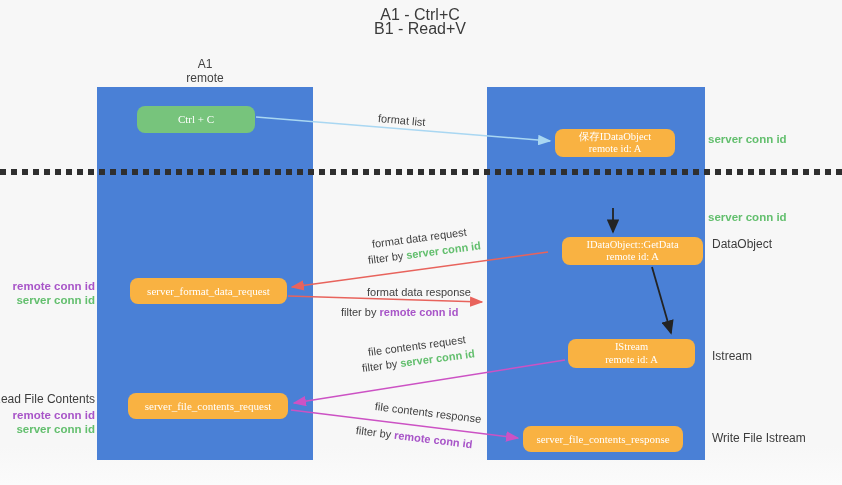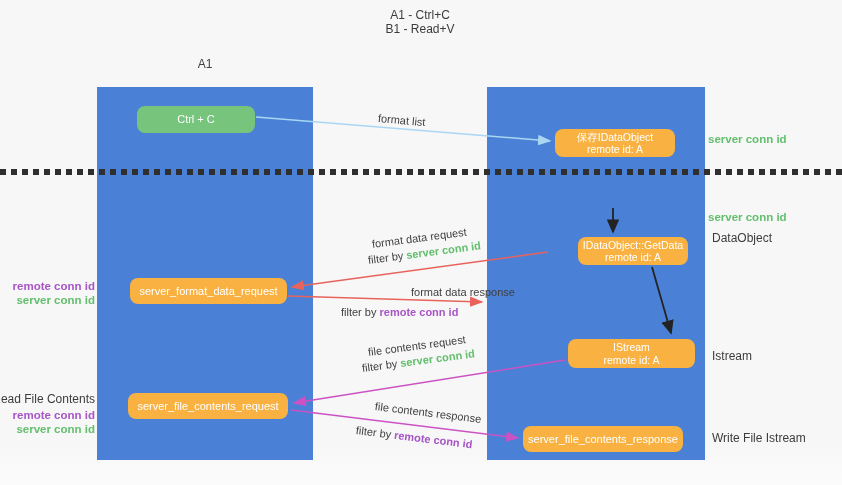--- a/index.html
+++ b/index.html
@@ -1,33 +1,33 @@
 <!DOCTYPE html>
 <html style="--column-blue: #4a80d6; --box-green: #77c47c; --box-orange: #f9b242; --label-green: #63bf6e; --label-purple: #a855c8; --arrow-red: #e8635c; --arrow-magenta: #cc52c4; --arrow-blue: #a9d7f2; --arrow-black: #232323; --text-dark: #3c3c3c;"><head>
 <meta charset="utf-8">
 <style>
   html,body{margin:0;padding:0;}
   body{background:#ededed;font-family:"Liberation Sans","DejaVu Sans",sans-serif;}
   #stage{position:relative;width:842px;height:485px;overflow:hidden;
          background:linear-gradient(#f7f7f7 92%,#fbfbfb);}
   .title{position:absolute;top:8px;left:330px;width:180px;text-align:center;
-         font-size:12px;line-height:21px;color:#3b3b3b;}
+         font-size:16px;line-height:21px;color:#3b3b3b;}
   .col-header{position:absolute;width:140px;text-align:center;font-size:12px;
          line-height:14px;color:#424242;top:57px;}
   .col-header.left{left:135px;}
   .col-header.right{left:527px;}
   .column{position:absolute;top:87px;height:373px;background:var(--column-blue,#4a80d6);z-index:1;}
   .column.left{left:97px;width:216px;}
   .column.right{left:487px;width:218px;}
   .divider{position:absolute;top:169px;left:0;width:842px;height:6px;z-index:5;
          background:repeating-linear-gradient(to right,#2f2f2f 0 6px,transparent 6px 11px);}
   svg.arrows{position:absolute;top:0;left:0;z-index:3;}
   .node{position:absolute;z-index:4;display:flex;flex-direction:column;align-items:center;
         justify-content:center;color:#fff;text-align:center;font-size:11px;line-height:13px;
-        border-radius:8px;white-space:nowrap;}
+        border-radius:8px;white-space:nowrap;font-family:Liberation Serif, serif;}
   .node.two{font-size:10.5px;line-height:12.5px;}
   .green{background:var(--box-green,#77c47c);}
   .orange{background:var(--box-orange,#f9b242);}
   .ann{position:absolute;font-size:11.5px;white-space:nowrap;z-index:2;}
   .ann.dark{color:#3c3c3c;font-size:12px;}
   .ann.right-align{text-align:right;}
   .k-green{color:var(--label-green,#63bf6e);font-weight:bold;}
   .k-purple{color:var(--label-purple,#a855c8);font-weight:bold;}
   .flow{position:absolute;font-size:11px;color:#3f3f3f;white-space:nowrap;z-index:2;
         transform-origin:left center;}
@@ -49,20 +49,21 @@
 
 <div id="stage">
 
   <div class="title">
     <span class="ln">A1 - Ctrl+C</span>
     <span class="ln">B1 - Read+V</span>
   </div>
 
   <div class="col-header left">
     <span class="ln">A1</span>
+    <span class="ln">remote</span>
   </div>
   <div class="col-header right">
   </div>
 
   <div class="column left"></div>
   <div class="column right"></div>
 
   <div class="divider"></div>
 
   <svg class="arrows" width="842" height="485" viewBox="0 0 842 485">
@@ -92,21 +93,21 @@
   <div class="node green" style="left:137px;top:106px;width:118px;height:27px;">
     <span>Ctrl + C</span>
   </div>
 
   <div class="node orange two" style="left:555px;top:129px;width:120px;height:28px;">
     <span>保存IDataObject</span>
     <span>remote id: A</span>
   </div>
 
 
-  <div class="node orange two" style="left:578px;top:237px;width:110px;height:28px;">
+  <div class="node orange two" style="left:562px;top:237px;width:141px;height:28px;">
     <span>IDataObject::GetData</span>
     <span>remote id: A</span>
   </div>
 
   <div class="node orange" style="left:130px;top:278px;width:157px;height:26px;">
     <span>server_format_data_request</span>
   </div>
 
 
   <div class="node orange two" style="left:568px;top:339px;width:127px;height:29px;">
@@ -117,21 +118,21 @@
   <div class="node orange" style="left:523px;top:426px;width:160px;height:26px;">
     <span>server_file_contents_response</span>
   </div>
 
   <div class="node orange" style="left:128px;top:393px;width:160px;height:26px;">
     <span>server_file_contents_request</span>
   </div>
 
   <div class="ann k-green" style="left:708px;top:133px;">server conn id</div>
   <div class="ann k-green" style="left:708px;top:211px;">server conn id</div>
-  <div class="ann dark" style="left:712px;top:231px;">DataObject</div>
+  <div class="ann dark" style="left:712px;top:237px;">DataObject</div>
   <div class="ann dark" style="left:712px;top:349px;">Istream</div>
   <div class="ann dark" style="left:712px;top:431px;">Write File Istream</div>
 
   <div class="ann right-align" style="right:747px;top:279px;">
     <span class="ln k-purple">remote conn id</span>
     <span class="ln k-green">server conn id</span>
   </div>
   <div class="ann dark right-align" style="right:747px;top:392px;">Read File Contents</div>
   <div class="ann right-align" style="right:747px;top:408px;">
     <span class="ln k-purple">remote conn id</span>
@@ -139,21 +140,21 @@
   </div>
 
   <div class="flow rot-down-sm" style="left:378px;top:112px;">format list</div>
 
   <div class="flow rot-up" style="left:372px;top:238px;">format data request</div>
   <div class="flow rot-up" style="left:368px;top:254px;">
     <span>filter by</span>
     <span class="k-green">server conn id</span>
   </div>
 
-  <div class="flow" style="left:367px;top:286px;margin-left:44px;">format data response</div>
+  <div class="flow" style="left:367px;top:286px;">format data response</div>
   <div class="flow" style="left:341px;top:306px;">
     <span>filter by</span>
     <span class="k-purple">remote conn id</span>
   </div>
 
   <div class="flow rot-up" style="left:368px;top:346px;">file contents request</div>
   <div class="flow rot-up" style="left:362px;top:362px;">
     <span>filter by</span>
     <span class="k-green">server conn id</span>
   </div>

